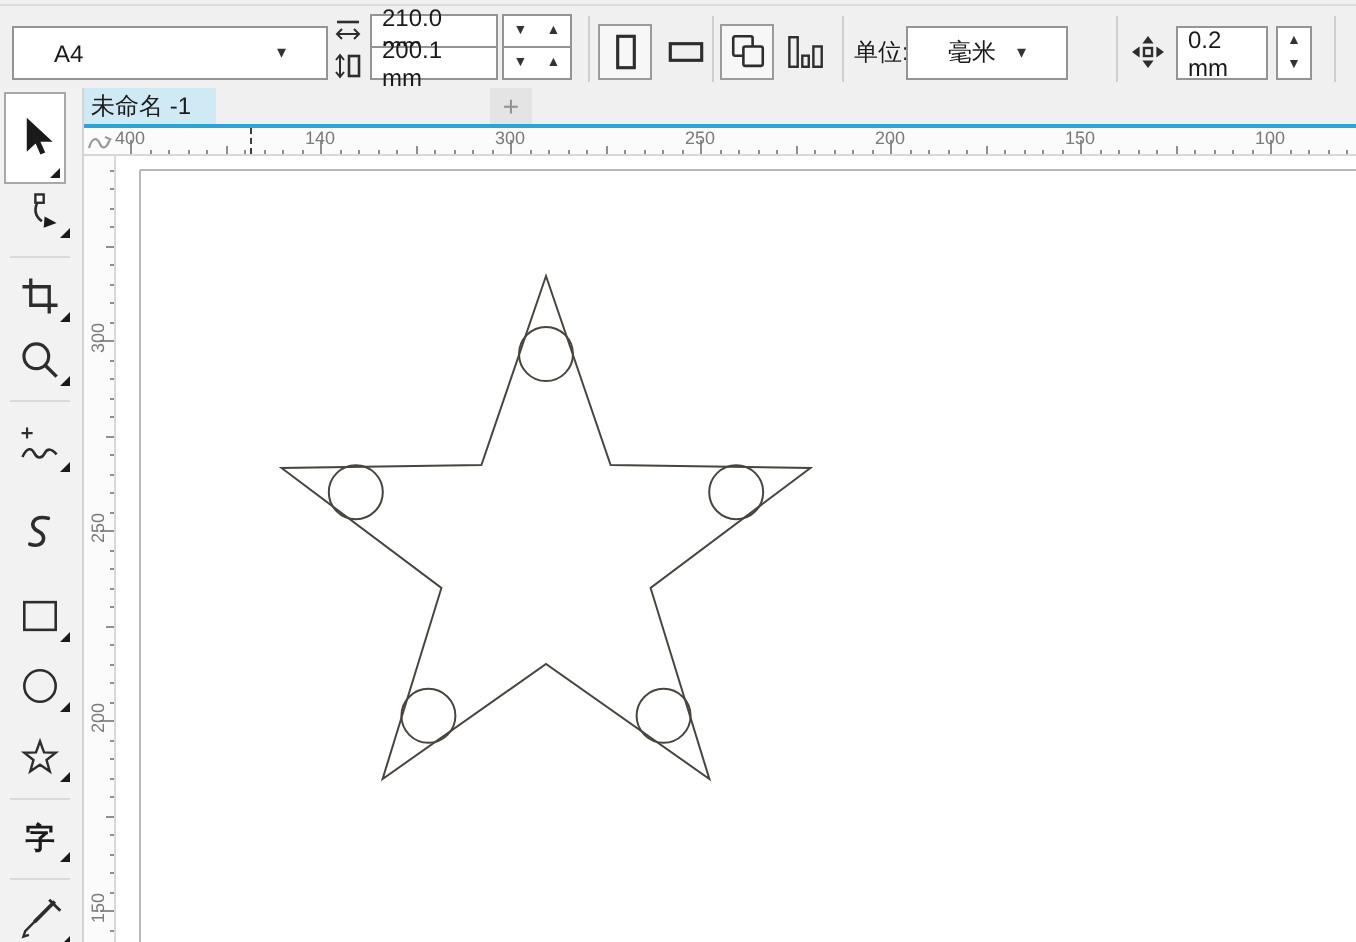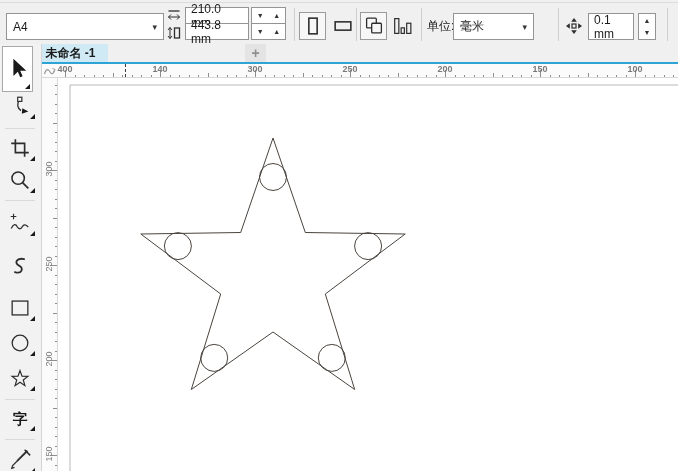--- a/index.html
+++ b/index.html
@@ -1,37 +1,37 @@
 <!DOCTYPE html>
 <html><head>
 <meta charset="utf-8">
 <style>
   html,body{margin:0;padding:0;background:#fff;}
   .app{position:relative;width:678px;height:471px;background:#f0f0f0;overflow:hidden;
        font-family:"Liberation Sans","DejaVu Sans",sans-serif;font-size:12px;color:#1a1a1a;}
   .abs{position:absolute;}
   
   .top-divider{left:0;top:2px;width:678px;height:1px;background:#dcdcdc;}
-  .combo{background:#fff;border:1px solid #949494;display:flex;align-items:center;box-sizing:border-box;padding:0 6px;}
+  .combo{background:#fff;border:1px solid #949494;display:flex;align-items:center;box-sizing:border-box;padding:0 20px;}
   .combo .caret{margin-left:auto;font-size:9px;color:#333;}
   .field{background:#fff;border:1px solid #949494;box-sizing:border-box;display:flex;align-items:center;padding:0 5px;}
   .spin-h{background:#fff;border:1px solid #949494;box-sizing:border-box;display:flex;align-items:center;justify-content:space-around;font-size:7px;color:#333;cursor:default;}
   .spin-v{background:#fff;border:1px solid #949494;box-sizing:border-box;display:flex;flex-direction:column;align-items:center;justify-content:space-between;font-size:7px;color:#333;padding:3px 0;}
   .sep{top:8px;width:1px;height:33px;background:#cfcfcf;}
   .pbtn{display:flex;align-items:center;justify-content:center;box-sizing:border-box;}
   .pbtn.toggled{background:#f7f7f7;border:1px solid #9b9b9b;}
   .plabel{display:flex;align-items:center;height:27px;}
   
-  .tab{top:44px;height:18px;display:flex;align-items:center;justify-content:center;font-size:12px;cursor:default;font-weight:bold;}
+  .tab{top:44px;height:18px;display:flex;align-items:center;justify-content:center;font-size:12px;cursor:default;}
   .tab.active{background:#cfe9f5;}
   .tab.inactive{background:#dcdcdc;}
   .tab.newtab{background:#e4e4e4;color:#8f8f8f;font-size:14px;}
   .accent-line{left:31px;top:62px;width:647px;height:2px;}
   
-  .hruler{left:58px;top:64px;width:620px;height:13px;background:#fbfbfb;border-bottom:1px solid #d8d8d8;font-weight:bold;}
+  .hruler{left:58px;top:64px;width:620px;height:13px;background:#fbfbfb;border-bottom:1px solid #d8d8d8;}
   .corner{left:42px;top:64px;width:16px;height:13px;background:#fbfbfb;border-bottom:1px solid #d8d8d8;display:flex;align-items:center;justify-content:center;}
   .vruler{left:42px;top:78px;width:15px;height:393px;background:#fbfbfb;border-right:1px solid #d8d8d8;}
   .htick{position:absolute;bottom:0;width:1px;background:#8f8f8f;}
   .hlabel{position:absolute;top:0;width:24px;margin-left:-12px;text-align:center;font-size:9px;color:#7a7a7a;}
   .vtick{position:absolute;right:0;height:1px;background:#8f8f8f;}
   .vlabel{position:absolute;left:-5px;width:24px;text-align:center;font-size:9px;color:#7a7a7a;transform:rotate(-90deg);}
   .cursor-mark{position:absolute;top:0;bottom:0;width:0;border-left:1px dashed #3c3c3c;}
   
   .toolbox{left:0;top:44px;width:41px;height:427px;background:#f2f2f2;border-right:1px solid #d4d4d4;}
   .tool{position:absolute;left:3px;width:34px;height:30px;display:flex;align-items:center;justify-content:center;}
@@ -66,21 +66,21 @@
         <path d="M3 1.5 V12.5" stroke-width="1"></path>
         <path d="M1 4 L3 1.5 L5 4 M1 10 L3 12.5 L5 10" stroke-width="1"></path>
         <rect x="7.5" y="2" width="5" height="10" stroke-width="1.3"></rect>
       </svg>
   </span>
 
   <div class="abs field" style="left:185px;top:7px;width:64px;height:17px;">
     <span>210.0 mm</span>
   </div>
   <div class="abs field" style="left:185px;top:23px;width:64px;height:17px;">
-    <span>443.8 mm</span>
+    <span>200.1 mm</span>
   </div>
   <div class="abs spin-h" style="left:251px;top:7px;width:35px;height:17px;">
     <span>▼</span>
     <span>▲</span>
   </div>
   <div class="abs spin-h" style="left:251px;top:23px;width:35px;height:17px;">
     <span>▼</span>
     <span>▲</span>
   </div>
 
@@ -134,21 +134,21 @@
   <span class="abs" style="left:565px;top:17px;">
     <svg width="18" height="18" viewBox="0 0 18 18" fill="#2d2d2d">
         <path d="M9 1 L11.8 4.8 H6.2 Z"></path>
         <path d="M9 17 L11.8 13.2 H6.2 Z"></path>
         <path d="M1 9 L4.8 6.2 V11.8 Z"></path>
         <path d="M17 9 L13.2 6.2 V11.8 Z"></path>
         <rect x="7" y="7" width="4" height="4" fill="none" stroke="#2d2d2d" stroke-width="1.2"></rect>
       </svg>
   </span>
   <div class="abs field" style="left:588px;top:13px;width:46px;height:27px;">
-    <span>0.1 mm</span>
+    <span>0.2 mm</span>
   </div>
   <div class="abs spin-v" style="left:638px;top:13px;width:18px;height:27px;">
     <span>▲</span>
     <span>▼</span>
   </div>
   <div class="abs sep" style="left:667px;"></div>
 
   <div class="abs tab active" style="left:33px;width:75px;">未命名 -1</div>
   <div class="abs tab newtab" style="left:245px;width:21px;">+</div>
   <div class="abs accent-line" id="accent-line" style="background: rgb(46, 163, 214);"></div>

